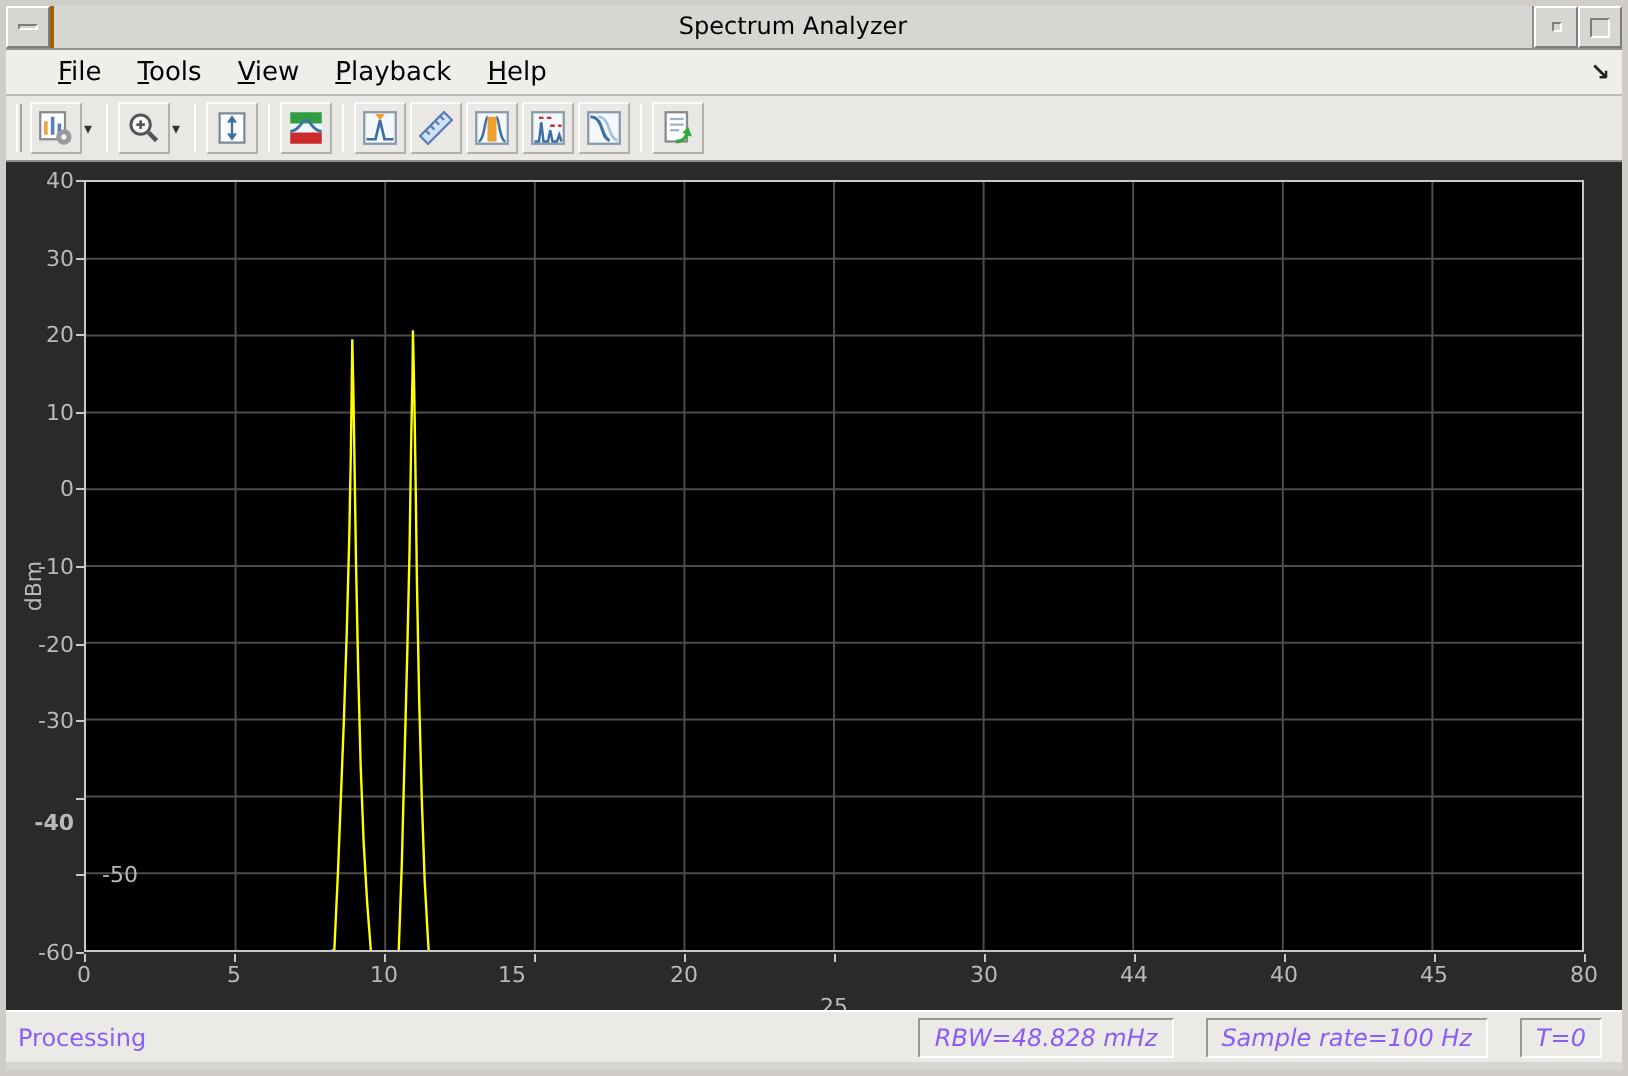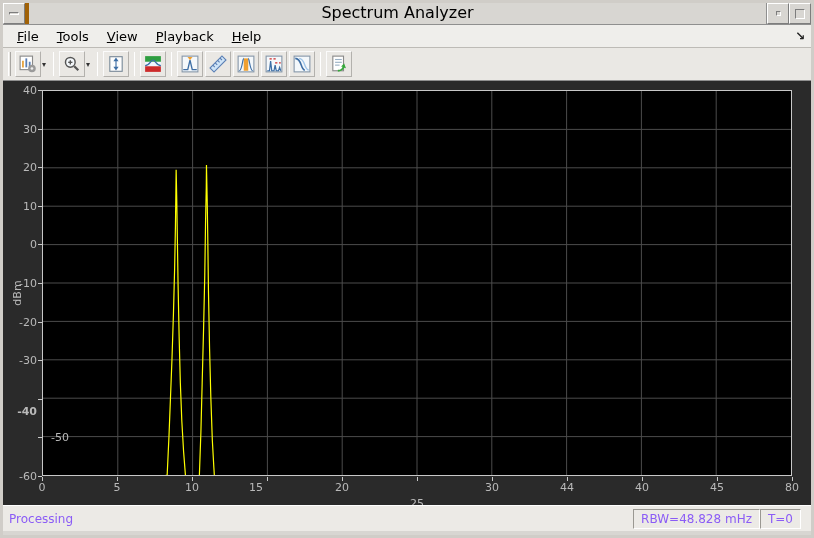--- a/index.html
+++ b/index.html
@@ -12,25 +12,25 @@
     outline:1px solid #6e6e6e;
   }
   
   .titlebar{height:22px;background:#d8d6d2;display:flex;align-items:stretch;
     border-bottom:1px solid #8f8f8f;}
   .tb-btn{width:22px;display:flex;align-items:center;justify-content:center;
     border:1px solid;border-color:#ffffff #7d7d7d #7d7d7d #ffffff;background:#d8d6d2;}
   .tb-btn .dash{width:10px;height:3px;border:1px solid;border-color:#7d7d7d #fff #fff #7d7d7d;}
   .tb-btn .dot{width:5px;height:5px;border:1px solid;border-color:#7d7d7d #fff #fff #7d7d7d;}
   .tb-btn .sq{width:10px;height:10px;border:1px solid;border-color:#7d7d7d #fff #fff #7d7d7d;}
-  .tb-title{flex:1;text-align:center;font-size:16px;color:#000;line-height:20px;
-    border-left:4px solid #a16207;border-right:1px solid #8f8f8f;}
+  .tb-title{flex:1;text-align:center;font-size:12px;color:#000;line-height:20px;
+    border-left:2px solid #a16207;border-right:1px solid #8f8f8f;}
   
   .menubar{height:23px;background:#efeeeb;display:flex;align-items:center;
-    padding-left:8px;border-bottom:1px solid #bdbbb6;font-size:13px;}
+    padding-left:20px;border-bottom:1px solid #bdbbb6;font-size:13px;}
   .menu-item{padding:2px 6px;margin-right:6px;color:#000;cursor:default;}
   .menu-item .u{text-decoration:underline;}
   .menubar .spacer{flex:1;}
   .dock-arrow{font-size:12px;font-weight:bold;color:#222;padding-right:6px;}
   
   .toolbar{height:33px;background:#eae8e4;display:flex;align-items:center;
     padding-left:2px;border-bottom:1px solid #8f8f8f;}
   .grip{width:3px;height:24px;border-left:1px solid #fff;border-right:1px solid #a8a6a2;margin:0 3px;}
   .tbtn{width:26px;height:26px;display:flex;align-items:center;justify-content:center;
     background:#eae8e4;border:1px solid;border-color:#fbfbfb #b3b1ad #b3b1ad #fbfbfb;margin:0 1px;}
@@ -50,21 +50,21 @@
   .ylabel{position:absolute;left:-1px;top:50%;transform:translateY(-50%) rotate(-90deg);
     transform-origin:center;font-size:11px;color:#b9b9b9;width:30px;text-align:center;}
   .xlabel{position:absolute;left:39px;width:750px;top:411px;text-align:center;
     font-size:11px;color:#b9b9b9;}
   
   .statusbar{height:26px;background:#eceae6;border-top:1px solid #ffffff;
     display:flex;align-items:center;font-size:12px;color:#8b5cf6;padding:0 10px 0 6px;}
   .status-left{flex:none;}
   .statusbar .spacer{flex:1;}
   .status-field{border:1px solid;border-color:#9a9892 #ffffff #ffffff #9a9892;
-    padding:2px 7px;margin-left:0;white-space:nowrap;background:#eceae6;}
+    padding:2px 7px;margin-left:16px;white-space:nowrap;background:#eceae6;font-style:italic;}
   .resize-strip{height:4px;background:#d8d6d2;}
 </style>
 </head>
 <body>
 
 <div class="window">
 
   <div class="titlebar">
     <div class="tb-btn">
       <span class="dash"></span>
@@ -270,17 +270,18 @@
       <div class="xtick-label" style="left: 699px; top: 400px;">45</div>
       <div class="tickmark" style="left: 714px; top: 396px; width: 1px; height: 4px;"></div>
       <div class="xtick-label" style="left: 774px; top: 400px;">80</div>
       <div class="tickmark" style="left: 789px; top: 396px; width: 1px; height: 4px;"></div>
     </div>
 
   <div class="statusbar">
     <span class="status-left">Processing</span>
     <span class="spacer"></span>
     <span class="status-field">RBW=48.828 mHz</span>
+    <span class="status-field">Sample rate=100 Hz</span>
     <span class="status-field">T=0</span>
   </div>
   <div class="resize-strip"></div>
 
 </div>
 
 </body></html>

